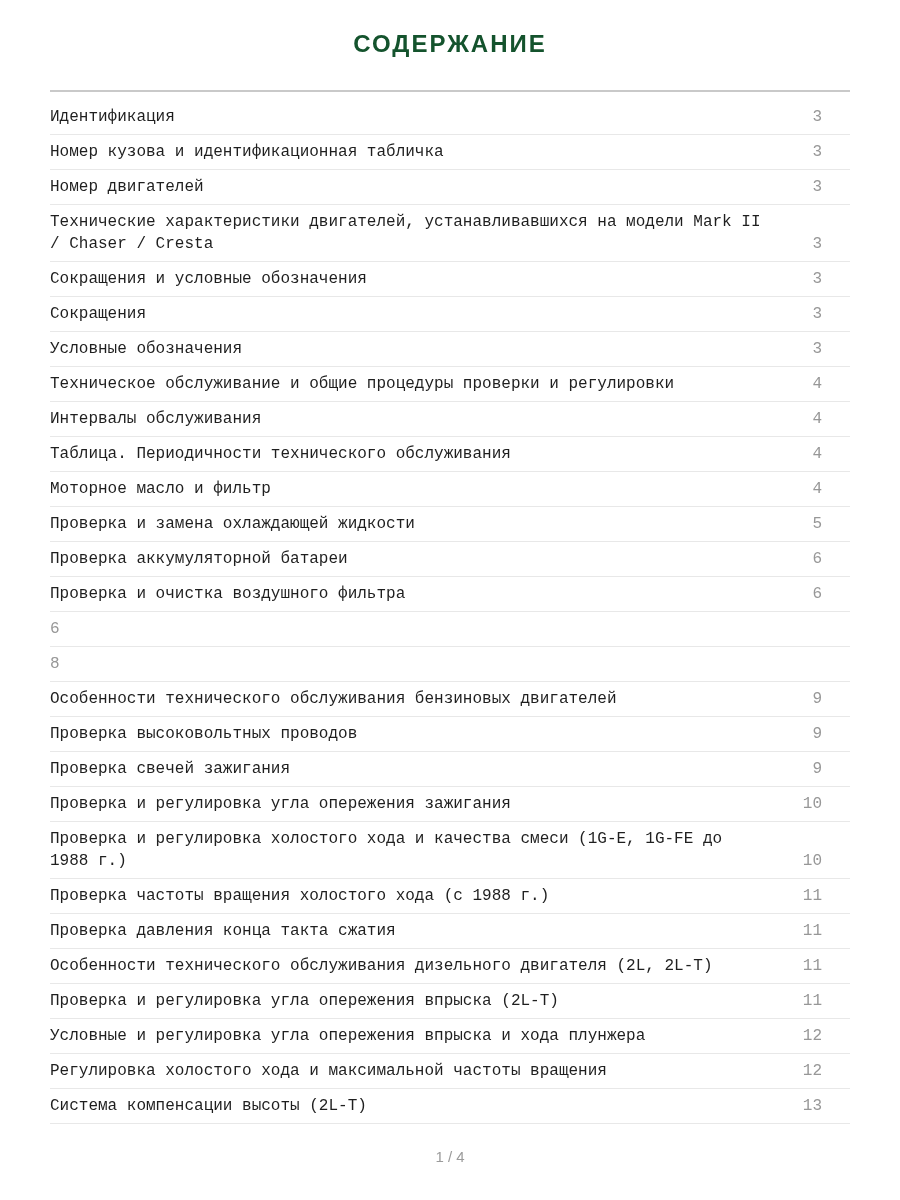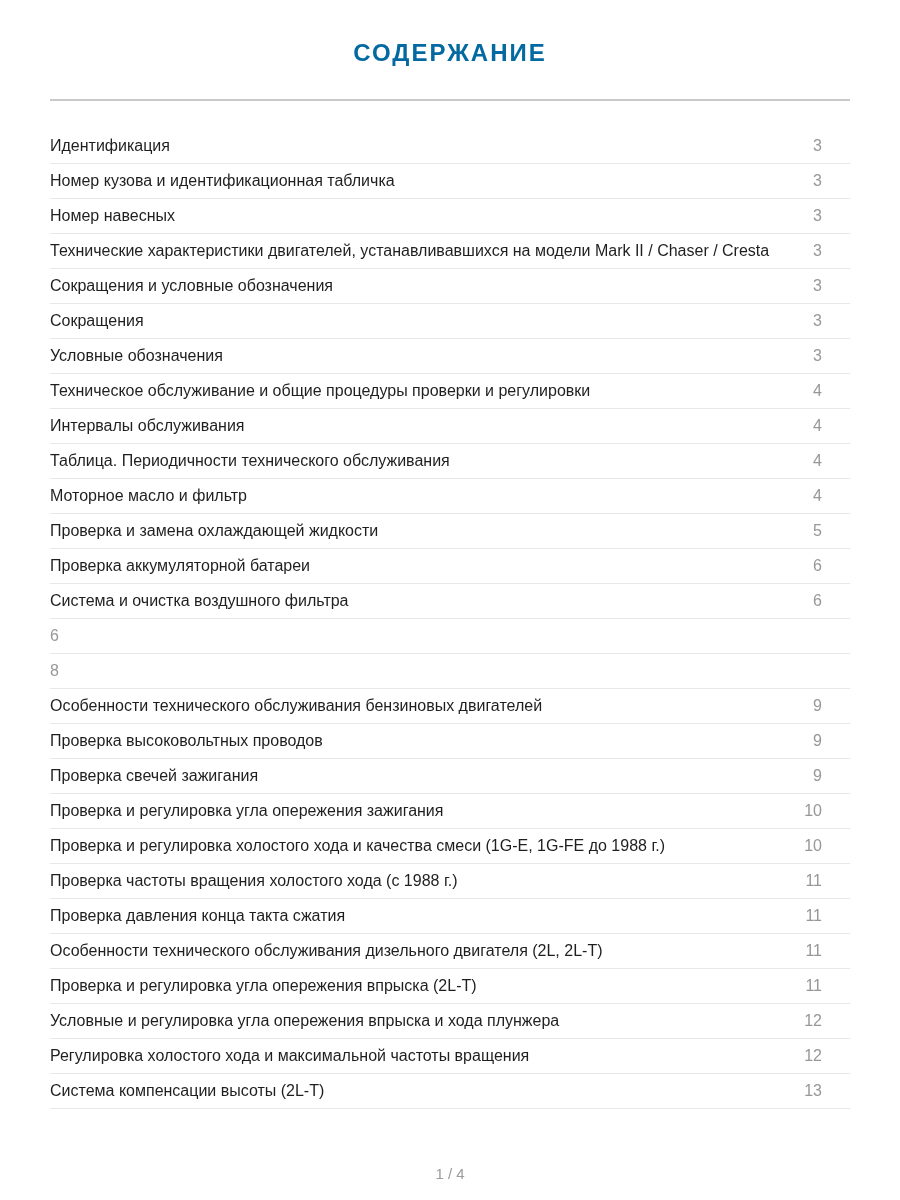--- a/index.html
+++ b/index.html
@@ -9,35 +9,36 @@
     background: #ffffff;
     font-family: "Liberation Sans", sans-serif;
     overflow: hidden;
   }
   .page {
     width: 900px;
     height: 1200px;
     padding: 0 50px;
   }
   .doc-title {
-    margin-top: 38px;
+    margin-top: 29px;
     text-align: center;
     font-size: 24px;
     line-height: 30px;
     font-weight: 700;
     letter-spacing: 2px;
-    color: #0369a1;
+    color: #14532d;
   }
   .title-divider {
     border: none;
     border-top: 2px solid #c9c9c9;
     margin-top: 31px;
   }
   .toc-list {
-    margin-top: 28px;
+    margin-top: 8px;
+    font-family: Liberation Mono, monospace;
   }
   .toc-row {
     display: flex;
     justify-content: space-between;
     align-items: flex-end;
     padding: 6px 0;
     border-bottom: 1px solid #e8e8e8;
     font-size: 16px;
     line-height: 22px;
   }
@@ -45,21 +46,21 @@
     flex: 1;
     padding-right: 40px;
     color: #1f1f1f;
   }
   .toc-page {
     color: #979797;
     margin-right: 28px;
     white-space: nowrap;
   }
   .page-indicator {
-    margin-top: 56px;
+    margin-top: 24px;
     text-align: center;
     font-size: 15px;
     color: #9b9b9b;
   }
 </style>
 </head>
 <body>
 
 <div class="page">
 
@@ -70,21 +71,21 @@
   <div class="toc-list">
       <div class="toc-row">
     <span class="toc-label">Идентификация</span>
     <span class="toc-page">3</span>
   </div>
       <div class="toc-row">
     <span class="toc-label">Номер кузова и идентификационная табличка</span>
     <span class="toc-page">3</span>
   </div>
       <div class="toc-row">
-    <span class="toc-label">Номер навесных</span>
+    <span class="toc-label">Номер двигателей</span>
     <span class="toc-page">3</span>
   </div>
       <div class="toc-row">
     <span class="toc-label">Технические характеристики двигателей, устанавливавшихся на модели Mark II / Chaser / Cresta</span>
     <span class="toc-page">3</span>
   </div>
       <div class="toc-row">
     <span class="toc-label">Сокращения и условные обозначения</span>
     <span class="toc-page">3</span>
   </div>
@@ -114,21 +115,21 @@
   </div>
       <div class="toc-row">
     <span class="toc-label">Проверка и замена охлаждающей жидкости</span>
     <span class="toc-page">5</span>
   </div>
       <div class="toc-row">
     <span class="toc-label">Проверка аккумуляторной батареи</span>
     <span class="toc-page">6</span>
   </div>
       <div class="toc-row">
-    <span class="toc-label">Система и очистка воздушного фильтра</span>
+    <span class="toc-label">Проверка и очистка воздушного фильтра</span>
     <span class="toc-page">6</span>
   </div>
       <div class="toc-row">
     <span class="toc-page">6</span>
   </div>
       <div class="toc-row">
     <span class="toc-page">8</span>
   </div>
       <div class="toc-row">
     <span class="toc-label">Особенности технического обслуживания бензиновых двигателей</span>

